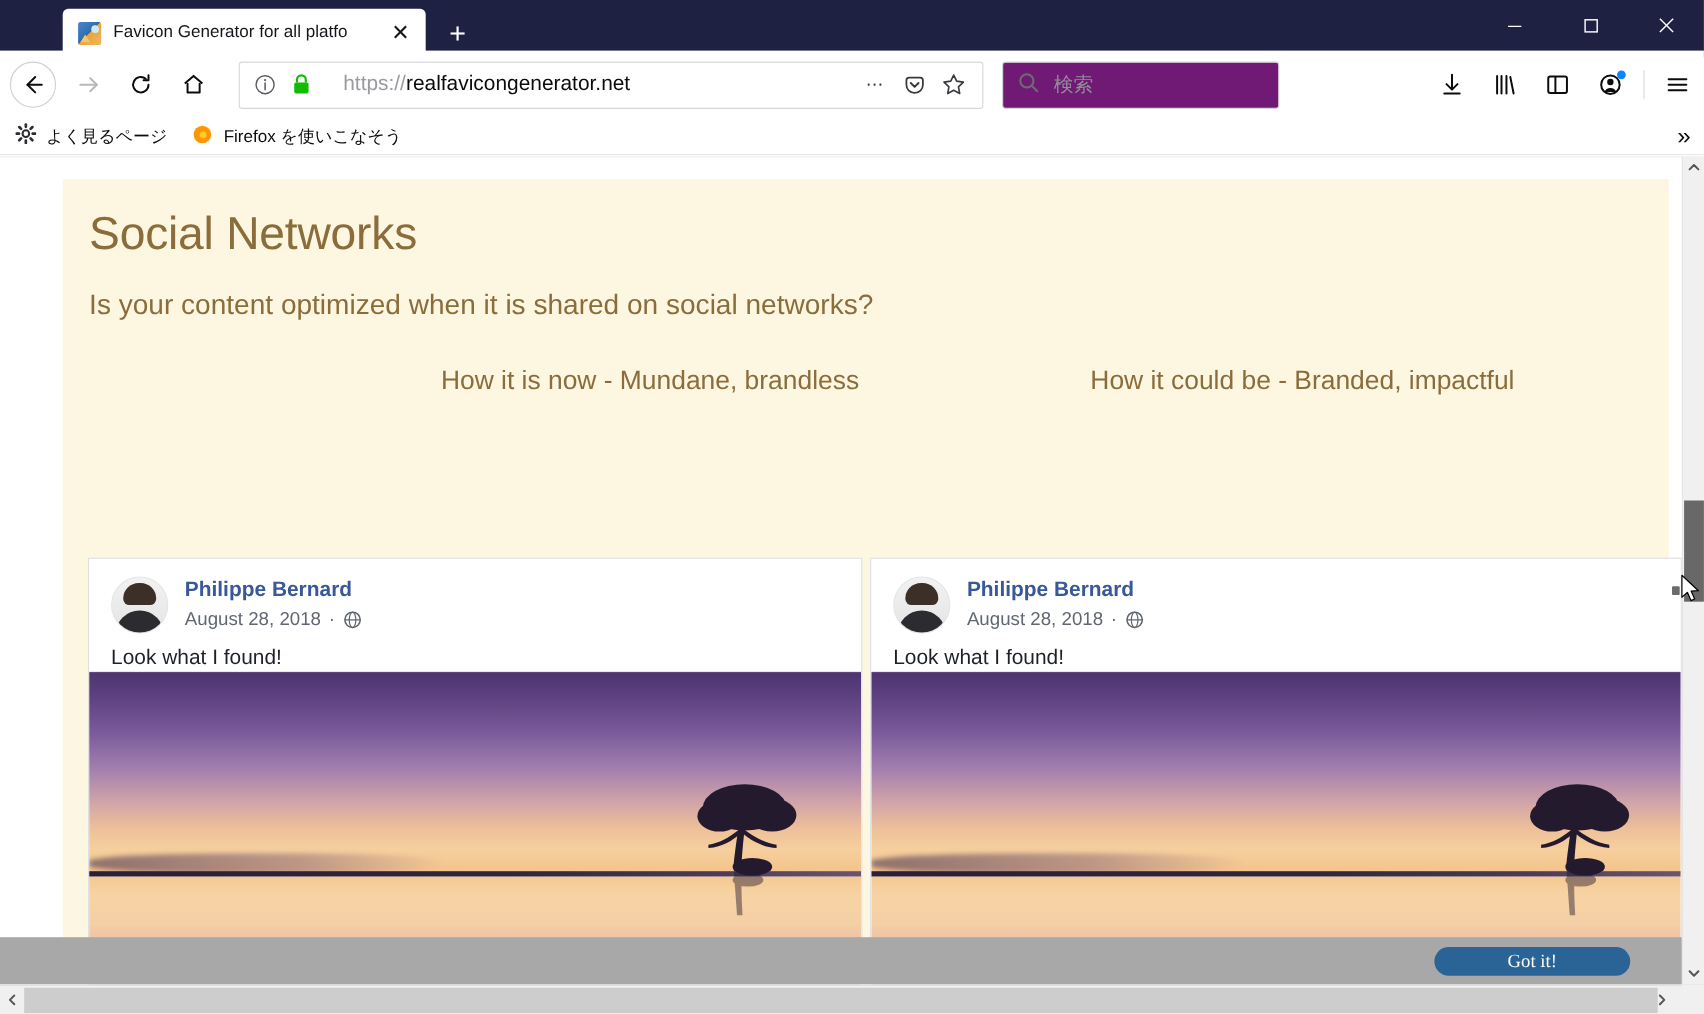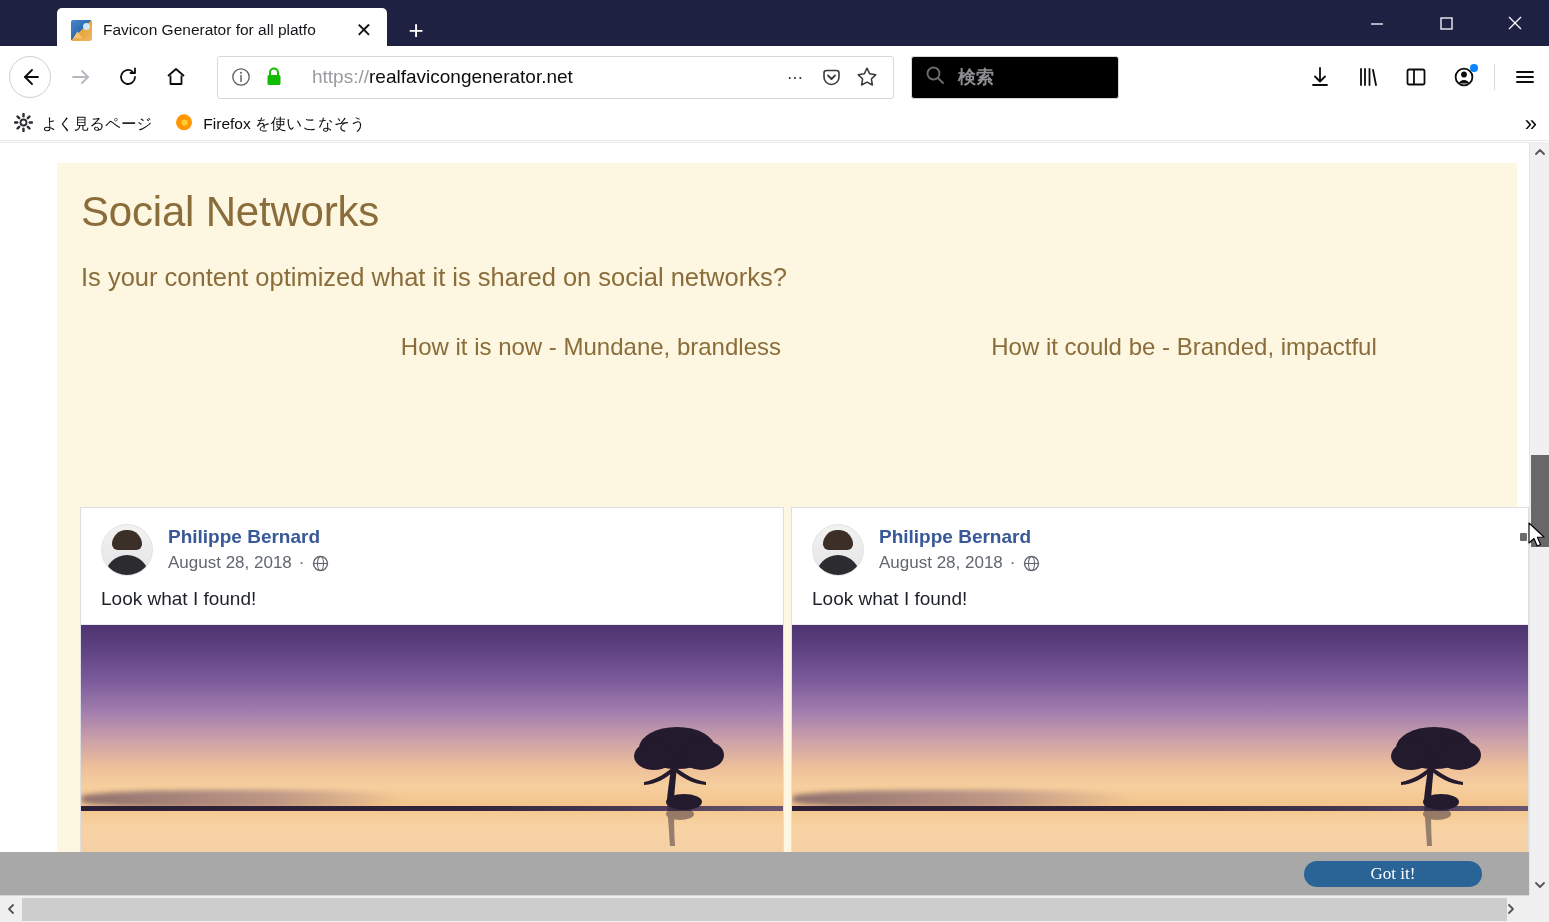--- a/index.html
+++ b/index.html
@@ -99,23 +99,23 @@
   .url-text {
     flex: 1 1 auto; margin-left: 28px;
     font-size: 19px; white-space: nowrap; overflow: hidden;
     color: #0c0c0d;
   }
   .url-text .scheme { color: #9a9aa0; }
   .url-act { flex:0 0 36px; height:36px; display:flex; align-items:center; justify-content:center; color:#3a3a3e;}
 
   .searchbar {
     margin-left: 17px;
-    width: 208px; height: 43px;
-    background:#000000; border:1px solid #d7d7db; border-radius:3px;
-    display:flex; align-items:center; padding-left: 12px; font-weight: bold;
+    width: 252px; height: 43px;
+    background:#701a75; border:1px solid #d7d7db; border-radius:3px;
+    display:flex; align-items:center; padding-left: 12px;
   }
   .search-ph { margin-left: 12px; font-size: 18px; color:#8f8f94; }
 
   .right-icons { position:absolute; right: 0; top: 0; height: 62px; display:flex; align-items:center; }
   .ricon { width: 48px; height: 48px; display:flex; align-items:center; justify-content:center; color:#0c0c0d; position:relative;}
   .ricon .dot { position:absolute; top:11px; right:10px; width:8px; height:8px; border-radius:50%; background:#0a84ff;}
   .vsep { width:1px; height:26px; background:#d8d8dc; margin: 0 6px; }
 
   
   .bookmarks {
@@ -184,21 +184,21 @@
     width: 30px; height: 20px; border-radius: 15px 15px 6px 6px; background:#3c2f28;
   }
   .avatar::after {
     content:""; position:absolute; left:50%; bottom:-2px; transform:translateX(-50%);
     width: 44px; height: 22px; border-radius: 22px 22px 0 0; background:#2b2b30;
   }
   .post-meta { margin-left: 15px; }
   .post-author { font-size: 19px; font-weight:bold; color:#385898; line-height: 26px; }
   .post-date { font-size: 17px; color:#616770; line-height: 26px; display:flex; align-items:center; gap:7px; }
   .globe-ic { display:inline-flex; }
-  .post-body { padding: 12px 0 14px 20px; font-size: 19px; color:#1d2129; }
+  .post-body { padding: 12px 0 0 20px; font-size: 19px; color:#1d2129; }
   .card-sep { height:1px; background:#e9ebee; }
 
   
   .photo { position:relative; width:100%; height: 352px; overflow:hidden; }
   .sky {
     position:absolute; inset: 0 0 48% 0;
     background: linear-gradient(to bottom,
       #4e3570 0%, #5a3e7d 10%, #7a5a9a 30%, #a37fae 48%,
       #cfa3a8 64%, #eec09a 78%, #f6cf9e 88%, #f3c389 100%);
   }
@@ -450,21 +450,21 @@
   </div>
   <div class="bm-chev">»</div>
 </div>
 
 <div class="viewport">
   <div class="page">
     <div class="topline"></div>
 
     <div class="cream">
       <div class="h1">Social Networks</div>
-      <div class="lede">Is your content optimized what it is shared on social networks?</div>
+      <div class="lede">Is your content optimized when it is shared on social networks?</div>
       <div class="colhead left">How it is now - Mundane, brandless</div>
       <div class="colhead right">How it could be - Branded, impactful</div>
     </div>
 
     <div class="card left">
       <div class="post-head">
         <div class="avatar"></div>
         <div class="post-meta">
           <div class="post-author">Philippe Bernard</div>
           <div class="post-date">

